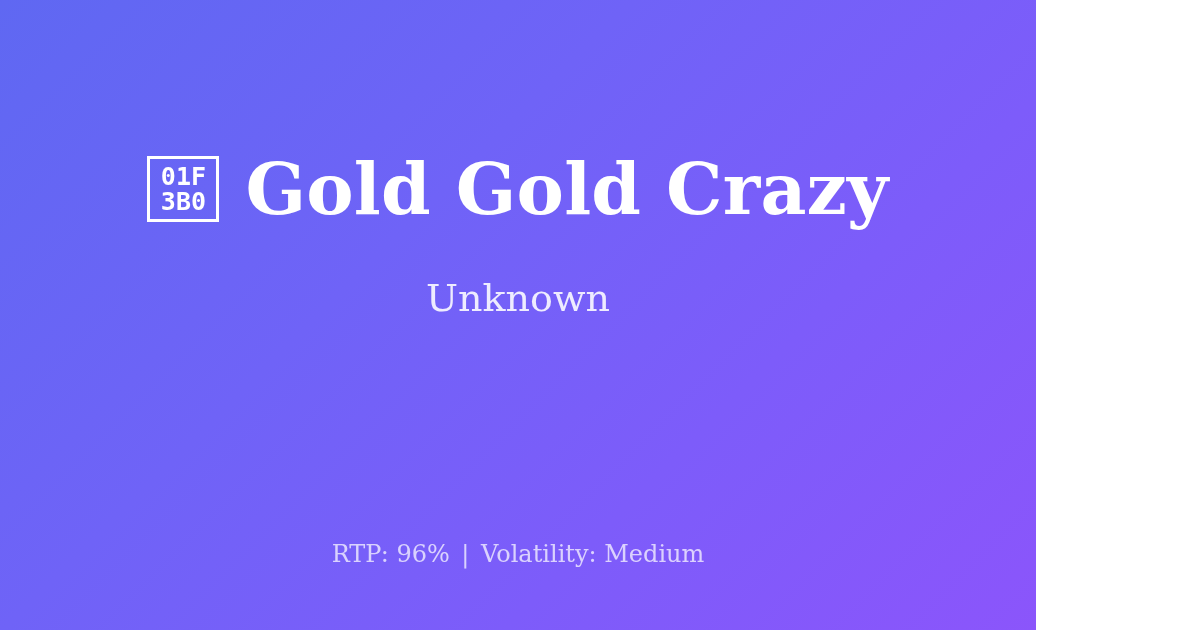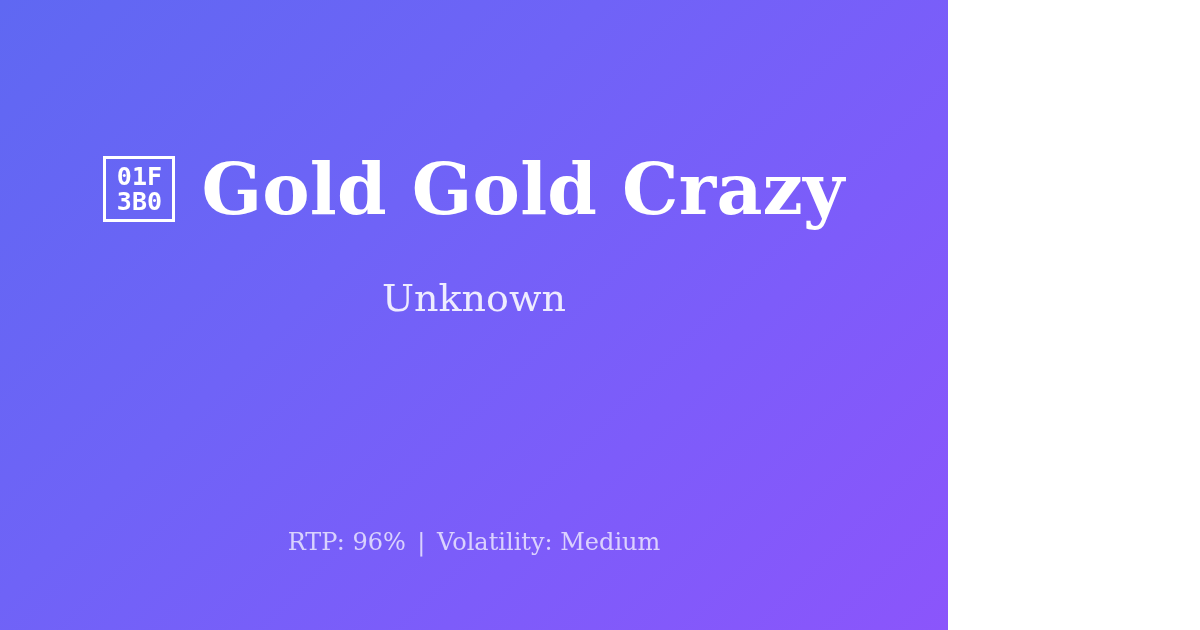--- a/index.html
+++ b/index.html
@@ -12,21 +12,21 @@
     width: 1200px;
     height: 630px;
     overflow: hidden;
     font-family: "DejaVu Serif", "Liberation Serif", serif;
   }
 
   
   .og-card {
     position: relative;
     box-sizing: border-box;
-    width: 948px;
+    width: 1036px;
     height: 630px;
     background: linear-gradient(135deg, #5f68f2 0%, #6f63f7 38%, #7d5cfa 68%, #8b55fb 100%);
     display: flex;
     flex-direction: column;
     align-items: center;
     justify-content: flex-start;
     overflow: hidden;
   }
 
   
@@ -101,21 +101,21 @@
     line-height: 1.2;
     text-align: center;
   }
 
   
   .meta {
     position: absolute;
     left: 0;
     right: 0;
     top: 527px;
-    margin: 0;
+    margin: 12px;
     padding: 0;
     color: rgba(255, 255, 255, 0.72);
     font-family: "DejaVu Serif", "Liberation Serif", serif;
     font-size: 24px;
     font-weight: 400;
     line-height: 1.25;
     text-align: center;
     white-space: nowrap;
   }
 

